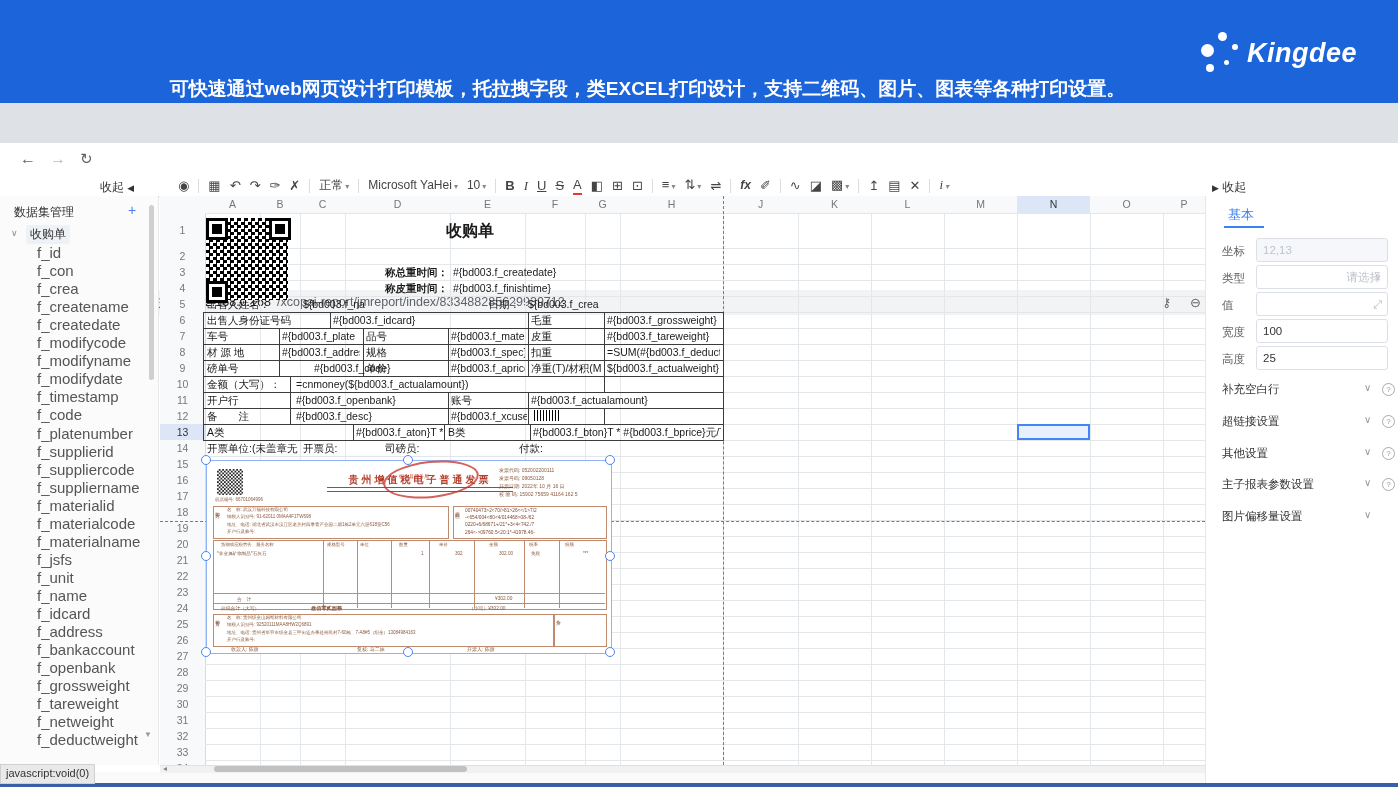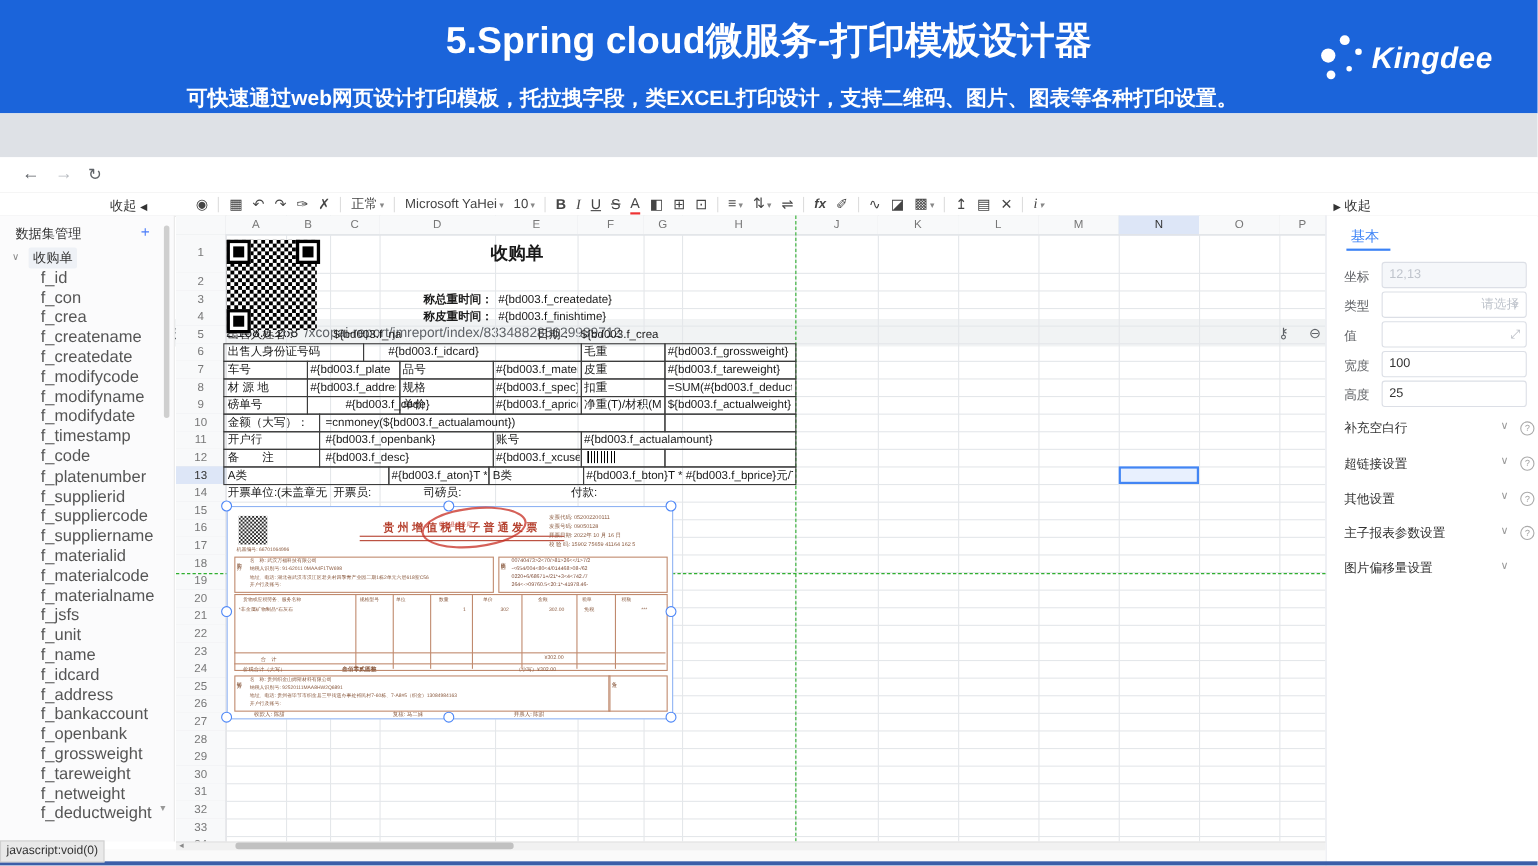--- a/index.html
+++ b/index.html
@@ -75,21 +75,20 @@
   #bottombar{position:absolute;left:0;top:783px;width:1398px;height:4px;background:#3b5ea8;}
   #hscroll{position:absolute;left:160px;top:765px;width:1045px;height:7px;background:#f1f1f1;border-top:1px solid #e2e2e2;z-index:10;}
   #hthumb{position:absolute;left:214px;top:766px;width:253px;height:6px;background:#c1c1c1;border-radius:3px;z-index:11;}
 </style>
 </head>
 <body>
 
 <div id="app">
 
   <div id="banner">
-    <div id="banner-title">5.Spring cloud微服务-打印模板设计器</div>
     <div id="banner-sub">可快速通过web网页设计打印模板，托拉拽字段，类EXCEL打印设计，支持二维码、图片、图表等各种打印设置。</div>
     <div id="logo-text">Kingdee</div>
     <div class="logo-dot" style="left:1201px;top:44px;width:13px;height:13px;"></div>
     <div class="logo-dot" style="left:1218px;top:32px;width:9px;height:9px;"></div>
     <div class="logo-dot" style="left:1232px;top:44px;width:6px;height:6px;"></div>
     <div class="logo-dot" style="left:1224px;top:60px;width:5px;height:5px;"></div>
     <div class="logo-dot" style="left:1206px;top:64px;width:8px;height:8px;"></div>
   </div>
 
   <div id="tabstrip">
@@ -359,21 +358,21 @@
       <div class="tbox" style="position: absolute; left: 530px; top: 424px; width: 192px; height: 15px;"></div>
       <div class="scell" style="position: absolute; left: 348px; top: 266px; width: 100px; text-align: right; font-weight: bold;">称总重时间：</div>
       <div class="scell" style="position: absolute; left: 453px; top: 266px; width: 140px;">#{bd003.f_createdate}</div>
       <div class="scell" style="position: absolute; left: 348px; top: 282px; width: 100px; text-align: right; font-weight: bold;">称皮重时间：</div>
       <div class="scell" style="position: absolute; left: 453px; top: 282px; width: 140px;">#{bd003.f_finishtime}</div>
       <div class="scell" style="position: absolute; left: 207px; top: 298px; width: 95px;">出售人姓名：</div>
       <div class="scell" style="position: absolute; left: 303px; top: 298px; width: 70px;">${bd003.f_na</div>
       <div class="scell" style="position: absolute; left: 450px; top: 298px; width: 70px; text-align: right;">日期：</div>
       <div class="scell" style="position: absolute; left: 528px; top: 298px; width: 78px;">${bd003.f_crea</div>
       <div class="scell" style="position: absolute; left: 207px; top: 314px; width: 120px;">出售人身份证号码</div>
-      <div class="scell" style="position: absolute; left: 333px; top: 314px; width: 190px; margin-left: 20px;">#{bd003.f_idcard}</div>
+      <div class="scell" style="position: absolute; left: 333px; top: 314px; width: 190px;">#{bd003.f_idcard}</div>
       <div class="scell" style="position: absolute; left: 531px; top: 314px; width: 70px;">毛重</div>
       <div class="scell" style="position: absolute; left: 607px; top: 314px; width: 113px;">#{bd003.f_grossweight}</div>
       <div class="scell" style="position: absolute; left: 207px; top: 330px; width: 72px;">车号</div>
       <div class="scell" style="position: absolute; left: 282px; top: 330px; width: 78px;">#{bd003.f_plate</div>
       <div class="scell" style="position: absolute; left: 366px; top: 330px; width: 80px;">品号</div>
       <div class="scell" style="position: absolute; left: 451px; top: 330px; width: 74px;">#{bd003.f_mater</div>
       <div class="scell" style="position: absolute; left: 531px; top: 330px; width: 70px;">皮重</div>
       <div class="scell" style="position: absolute; left: 607px; top: 330px; width: 113px;">#{bd003.f_tareweight}</div>
       <div class="scell" style="position: absolute; left: 207px; top: 346px; width: 72px;">材 源 地</div>
       <div class="scell" style="position: absolute; left: 282px; top: 346px; width: 78px;">#{bd003.f_addres</div>

